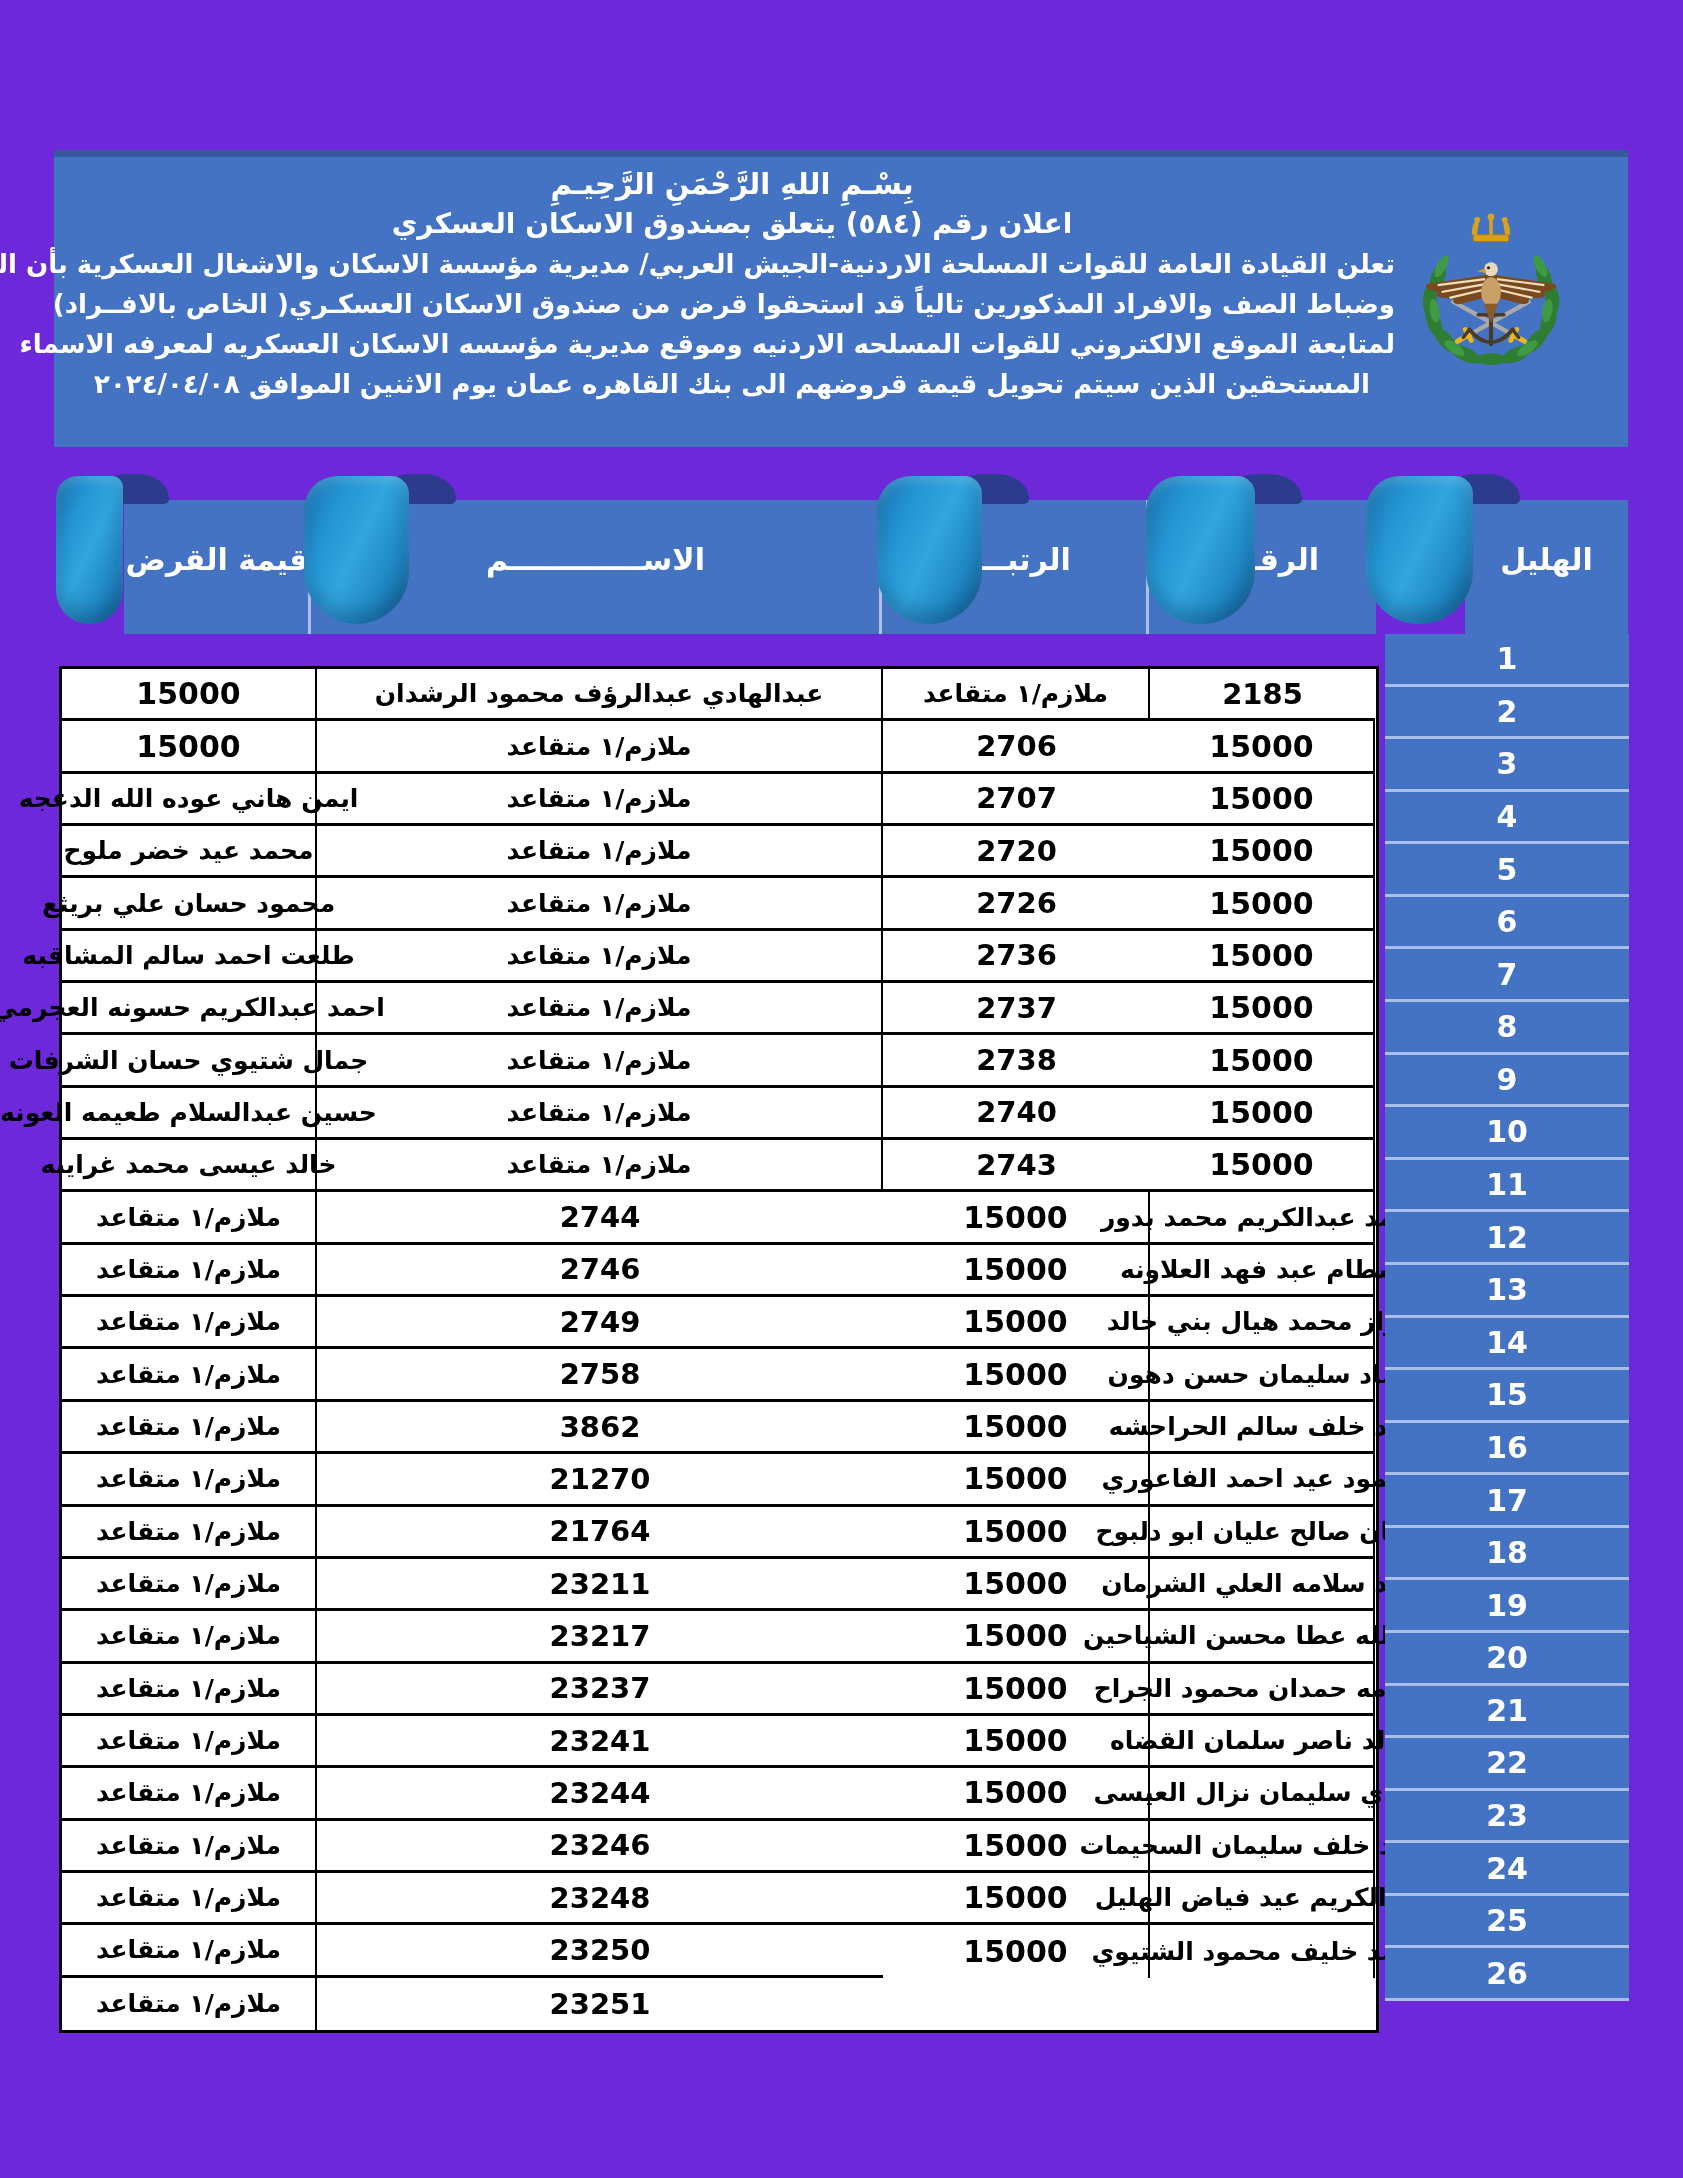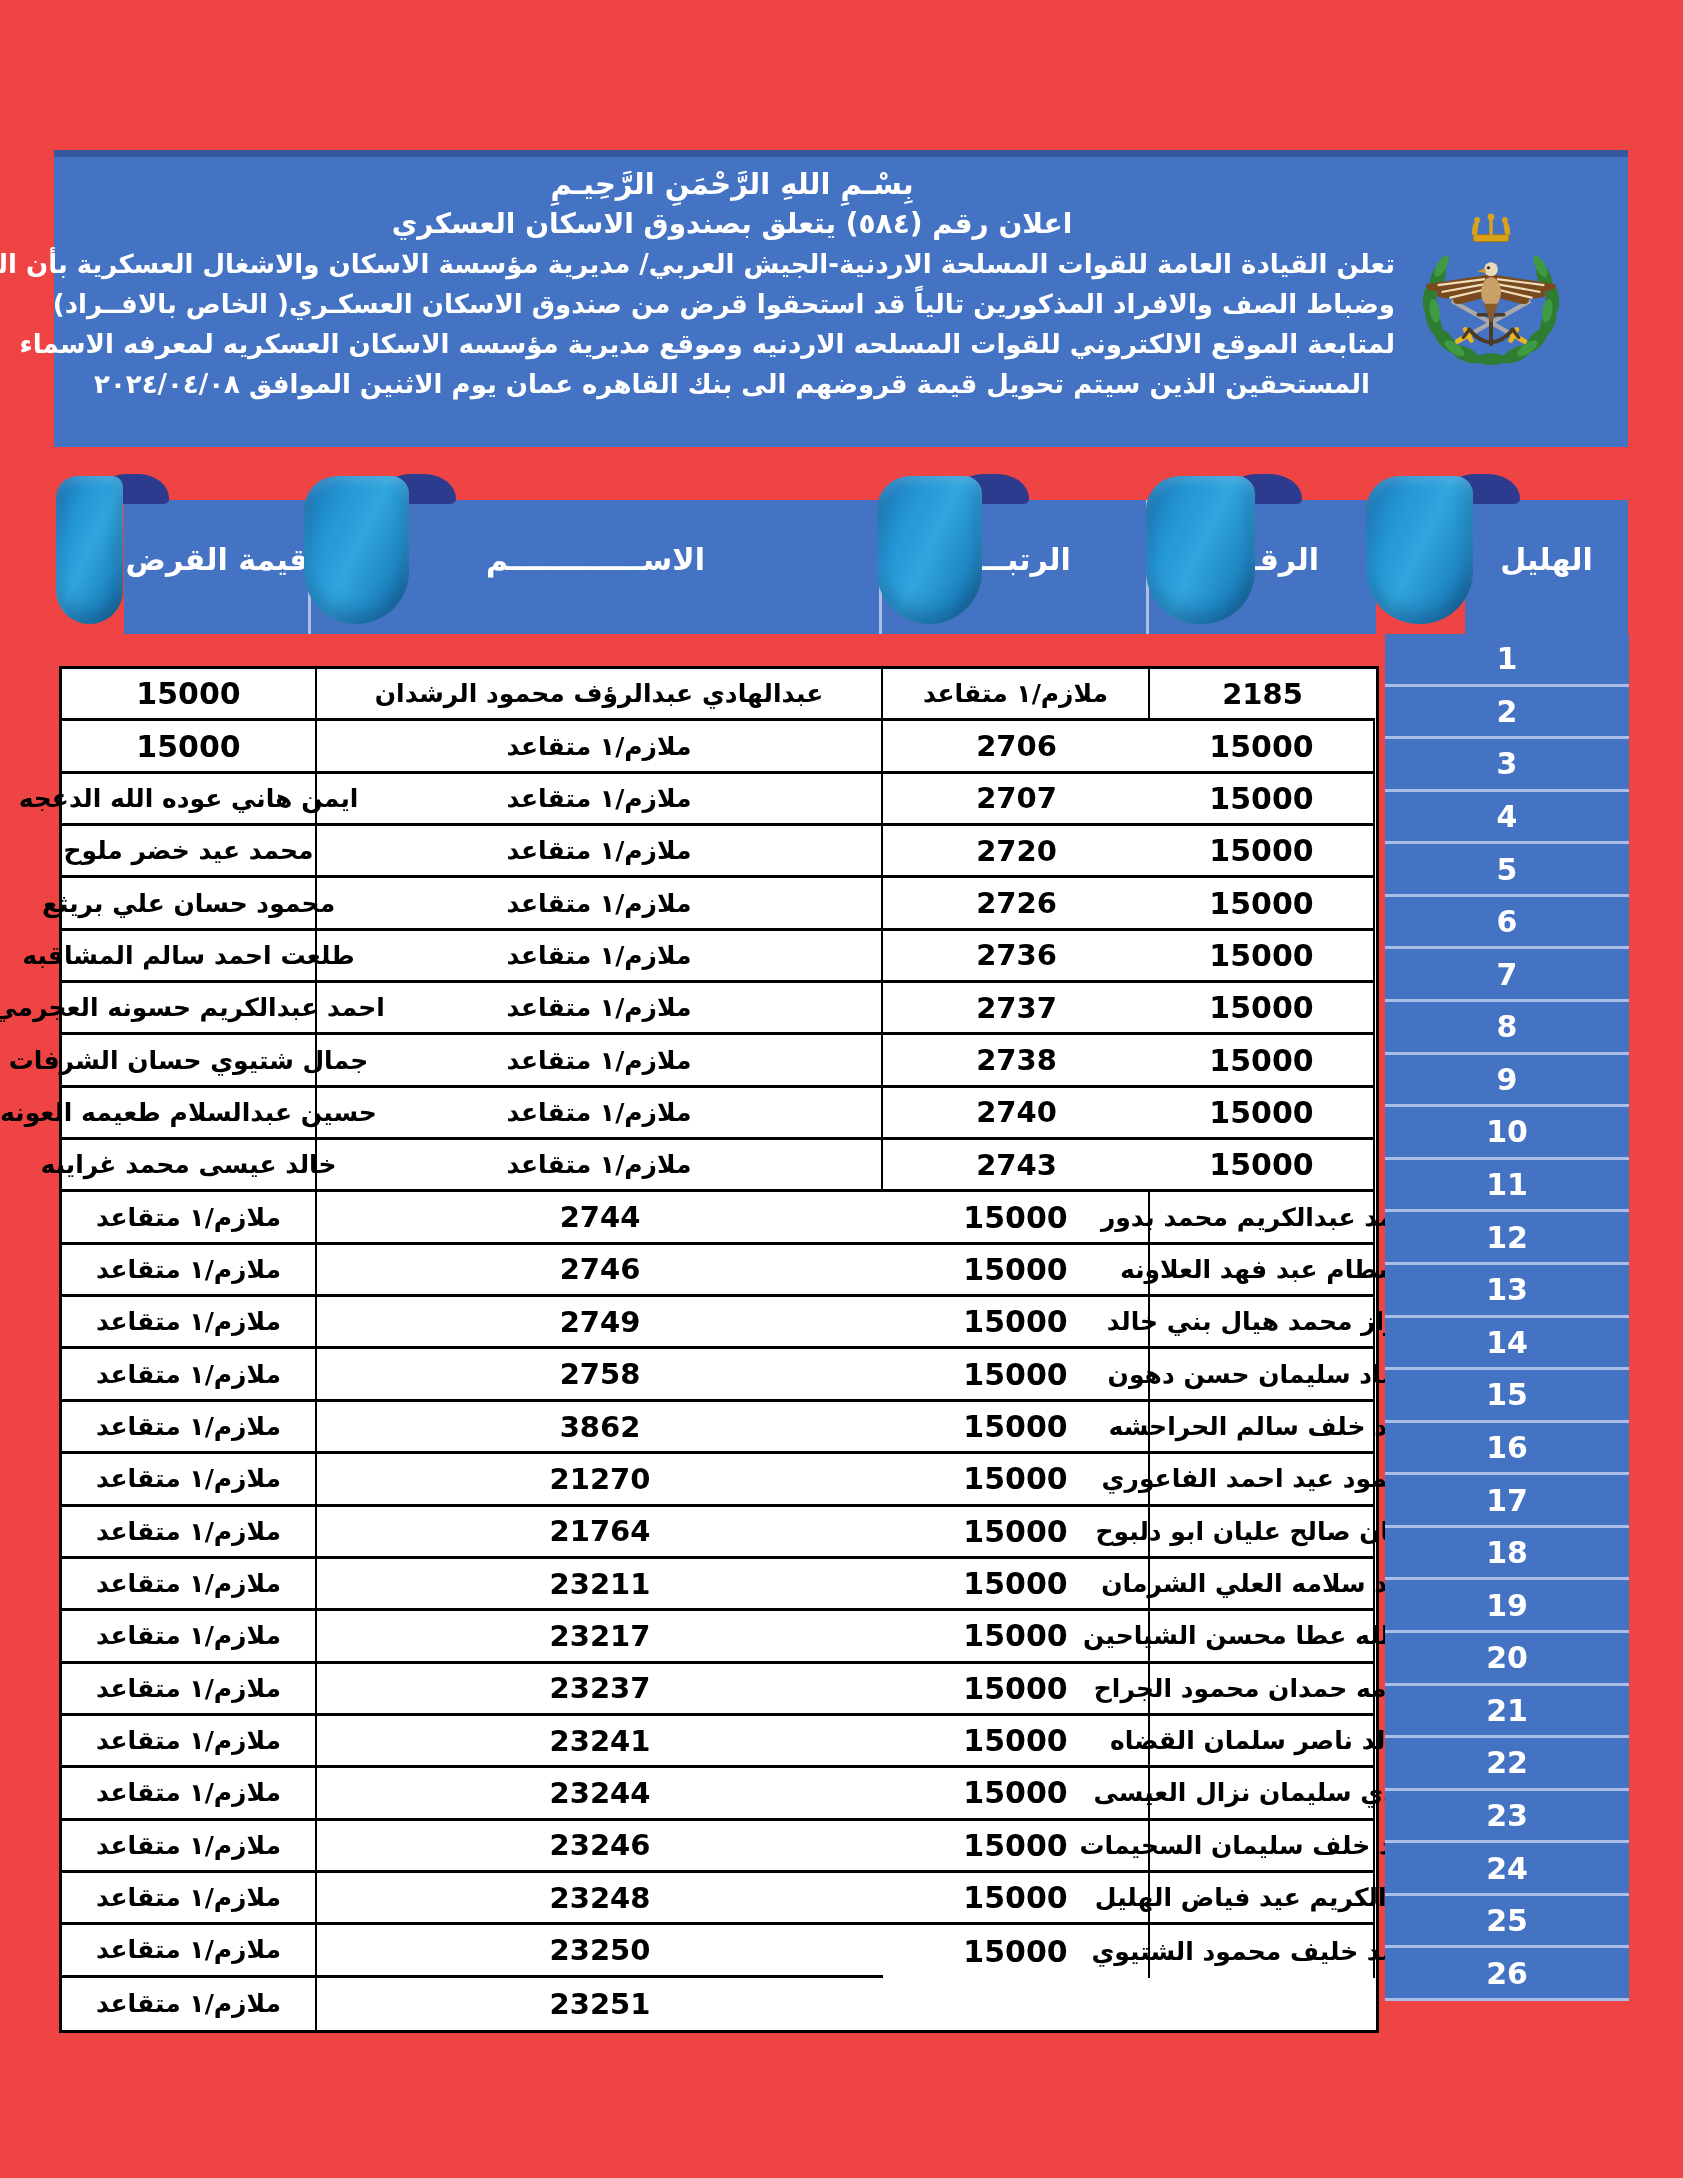--- a/index.html
+++ b/index.html
@@ -1,17 +1,17 @@
 <!DOCTYPE html>
 <html lang="ar"><head>
 <meta charset="utf-8">
 <style>
   html,body{margin:0;padding:0;background:#fff;}
   body{font-family:"DejaVu Sans",sans-serif;}
-  .page{position:relative;width:1683px;height:2178px;background:#ef4444;overflow:hidden;}
+  .page{position:relative;width:1683px;height:2178px;background:#6d28d9;overflow:hidden;}
 
   
   .banner{position:absolute;left:54px;top:150px;width:1574px;height:297px;
     background:linear-gradient(180deg,#37589d 0,#37589d 7px,#4573c4 7px);}
   .banner-text{position:absolute;left:15px;right:233px;top:14px;direction:rtl;
     color:#fff;text-align:center;font-weight:bold;}
   .bline{white-space:nowrap;line-height:40px;font-size:26px;}
   .bline.l1{font-size:29px;}
   .bline.l2{font-size:28px;}
 

